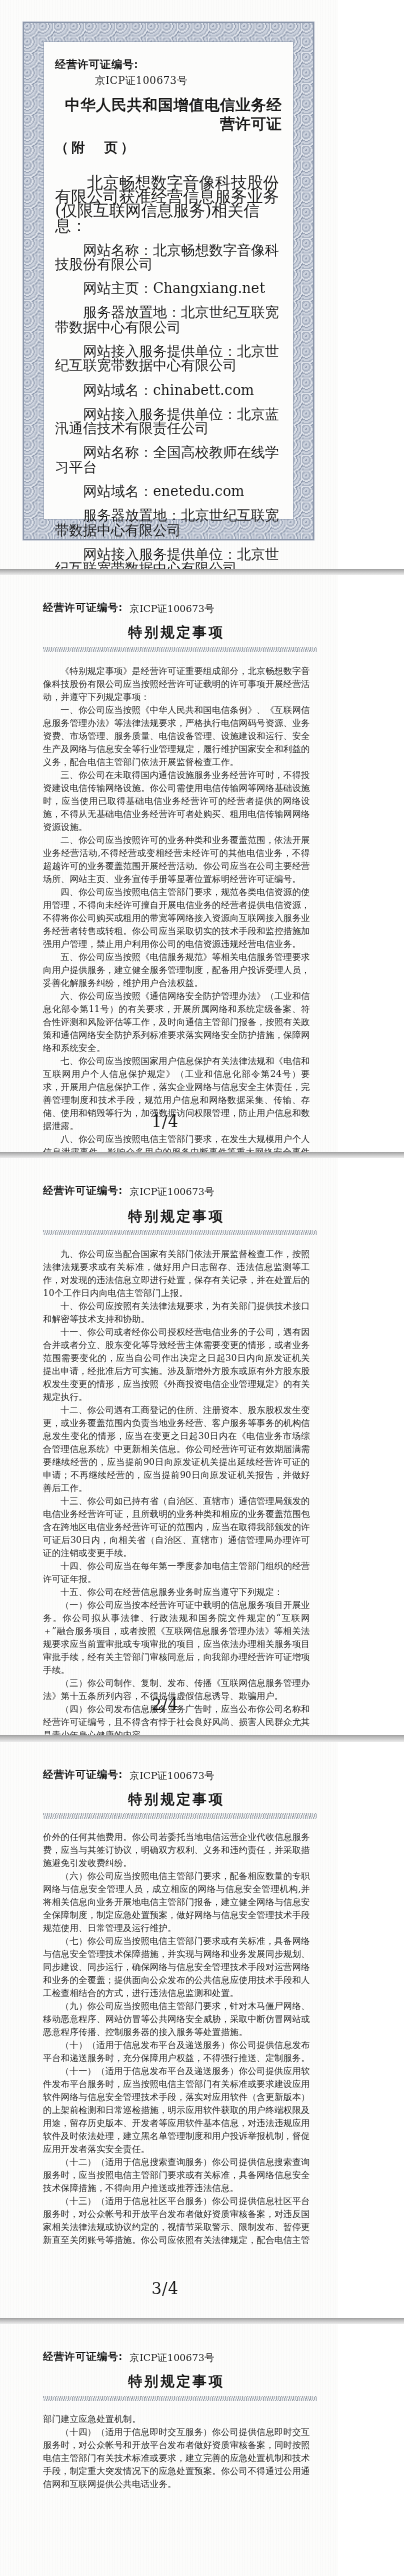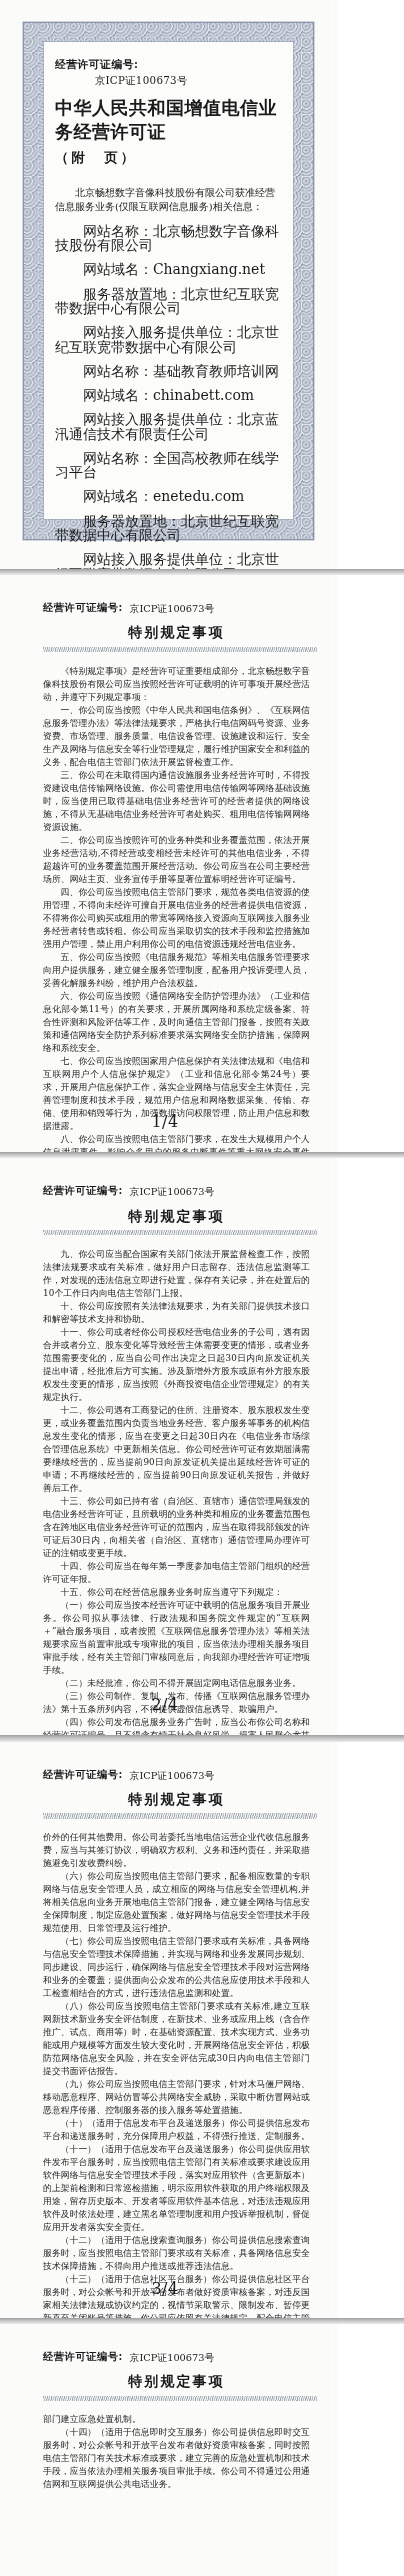--- a/index.html
+++ b/index.html
@@ -39,30 +39,30 @@
   .frame-inner{
     position:absolute; inset:20.6px;
     background:#fcfcfb;
     box-shadow:0 0 0 0.5px #8e99ad;
     padding:15.5px 11.3px 0 11.3px;
     box-sizing:border-box;
   }
   .lic1-label{font-size:10.8px; letter-spacing:0.5px; font-weight:bold;}
   .lic1-value{font-size:10.3px; margin:2.1px 0 0 40px; letter-spacing:0.3px;}
   .cert-title{
-    margin:8.2px 0 0 0; text-align:left;
-    font-size:18px; font-weight:bold; letter-spacing:0.5px;
+    margin:8.2px 0 0 0; text-align:right;
+    font-size:15px; font-weight:bold; letter-spacing:0.5px;
   }
   .cert-sub{
     margin-top:5.2px; text-align:left;
     font-size:13.4px; font-weight:bold; letter-spacing:3.1px;
   }
   .intro{
     margin:18.5px 0 0 0;
-    font-size:10px; line-height:14.4px; text-indent:2em;
+    font-size:16px; line-height:14.4px; text-indent:2em;
   }
   .entries{margin-top:9.3px;}
   .entries p{
     margin:0 0 9.8px 0;
     font-size:14px; line-height:14.4px; text-indent:2em;
   }
 
   
   .prov{
     padding:26px 28px 0 43px;
@@ -101,24 +101,23 @@
   <section class="page pgheight-cover">
     <div class="frame">
       <div class="frame-inner">
         <div class="lic1-label">经营许可证编号:</div>
         <div class="lic1-value">京ICP证100673号</div>
         <h1 class="cert-title">中华人民共和国增值电信业务经营许可证</h1>
         <div class="cert-sub">（附　页）</div>
         <p class="intro">北京畅想数字音像科技股份有限公司获准经营信息服务业务(仅限互联网信息服务)相关信息：</p>
         <div class="entries">
             <p>网站名称：北京畅想数字音像科技股份有限公司</p>
-            <p>网站域名：Changxiang.net</p>
+            <p>网站主页：Changxiang.net</p>
             <p>服务器放置地：北京世纪互联宽带数据中心有限公司</p>
             <p>网站接入服务提供单位：北京世纪互联宽带数据中心有限公司</p>
-            <p>网站名称：基础教育教师培训网</p>
             <p>网站域名：chinabett.com</p>
             <p>网站接入服务提供单位：北京蓝汛通信技术有限责任公司</p>
             <p>网站名称：全国高校教师在线学习平台</p>
             <p>网站域名：enetedu.com</p>
             <p>服务器放置地：北京世纪互联宽带数据中心有限公司</p>
             <p>网站接入服务提供单位：北京世纪互联宽带数据中心有限公司</p>
           </div>
       </div>
     </div>
   </section>
@@ -157,61 +156,59 @@
     <div class="zigzag"></div>
     <div class="pbody">
         <p>九、你公司应当配合国家有关部门依法开展监督检查工作，按照法律法规要求或有关标准，做好用户日志留存、违法信息监测等工作，对发现的违法信息立即进行处置，保存有关记录，并在处置后的10个工作日内向电信主管部门上报。</p>
         <p>十、你公司应按照有关法律法规要求，为有关部门提供技术接口和解密等技术支持和协助。</p>
         <p>十一、你公司或者经你公司授权经营电信业务的子公司，遇有因合并或者分立、股东变化等导致经营主体需要变更的情形，或者业务范围需要变化的，应当自公司作出决定之日起30日内向原发证机关提出申请，经批准后方可实施。涉及新增外方股东或原有外方股东股权发生变更的情形，应当按照《外商投资电信企业管理规定》的有关规定执行。</p>
         <p>十二、你公司遇有工商登记的住所、注册资本、股东股权发生变更，或业务覆盖范围内负责当地业务经营、客户服务等事务的机构信息发生变化的情形，应当在变更之日起30日内在《电信业务市场综合管理信息系统》中更新相关信息。你公司经营许可证有效期届满需要继续经营的，应当提前90日向原发证机关提出延续经营许可证的申请；不再继续经营的，应当提前90日向原发证机关报告，并做好善后工作。</p>
         <p>十三、你公司如已持有省（自治区、直辖市）通信管理局颁发的电信业务经营许可证，且所载明的业务种类和相应的业务覆盖范围包含在跨地区电信业务经营许可证的范围内，应当在取得我部颁发的许可证后30日内，向相关省（自治区、直辖市）通信管理局办理许可证的注销或变更手续。</p>
         <p>十四、你公司应当在每年第一季度参加电信主管部门组织的经营许可证年报。</p>
         <p>十五、你公司在经营信息服务业务时应当遵守下列规定：</p>
         <p>（一）你公司应当按本经营许可证中载明的信息服务项目开展业务。你公司拟从事法律、行政法规和国务院文件规定的“互联网＋”融合服务项目，或者按照《互联网信息服务管理办法》等相关法规要求应当前置审批或专项审批的项目，应当依法办理相关服务项目审批手续，经有关主管部门审核同意后，向我部办理经营许可证增项手续。</p>
-        <p>（二）未经批准，你公司不得开展固定网电话信息服务业务。</p>
         <p>（三）你公司制作、复制、发布、传播《互联网信息服务管理办法》第十五条所列内容，不得提供虚假信息诱导、欺骗用户。</p>
         <p>（四）你公司发布信息服务业务广告时，应当公布你公司名称和经营许可证编号，且不得含有悖于社会良好风尚、损害人民群众尤其是青少年身心健康的内容。</p>
         <p>（五）你公司向用户收费应当做到准确、合理，不得向用户收取信息服务项目中明码标</p>
       </div>
     <div class="pageno">2/4</div>
   </section>
 
   <div class="divider"></div>
 
   <section class="page prov pgheight-c">
     <header class="ph">
       <span class="ph-label">经营许可证编号:</span>
       <span class="ph-value">京ICP证100673号</span>
     </header>
     <h2 class="pt">特别规定事项</h2>
     <div class="zigzag"></div>
     <div class="pbody">
         <p class="cont">价外的任何其他费用。你公司若委托当地电信运营企业代收信息服务费，应当与其签订协议，明确双方权利、义务和违约责任，并采取措施避免引发收费纠纷。</p>
         <p>（六）你公司应当按照电信主管部门要求，配备相应数量的专职网络与信息安全管理人员，成立相应的网络与信息安全管理机构,并将相关信息向业务开展地电信主管部门报备，建立健全网络与信息安全保障制度，制定应急处置预案，做好网络与信息安全管理技术手段规范使用、日常管理及运行维护。</p>
         <p>（七）你公司应当按照电信主管部门要求或有关标准，具备网络与信息安全管理技术保障措施，并实现与网络和业务发展同步规划、同步建设、同步运行，确保网络与信息安全管理技术手段对运营网络和业务的全覆盖；提供面向公众发布的公共信息应使用技术手段和人工检查相结合的方式，进行违法信息监测和处置。</p>
-        <p>（八）你公司应当按照电信主管部门要求或有关标准,建立互联网新技术新业务安全评估制度，在新技术、业务或应用上线（含合作推广、试点、商用等）时，在基础资源配置、技术实现方式、业务功能或用户规模等方面发生较大变化时，开展网络信息安全评估，积极防范网络信息安全风险，并在安全评估完成30日内向电信主管部门提交书面评估报告。</p>
         <p>（九）你公司应当按照电信主管部门要求，针对木马僵尸网络、移动恶意程序、网站仿冒等公共网络安全威胁，采取中断仿冒网站或恶意程序传播、控制服务器的接入服务等处置措施。</p>
         <p>（十）（适用于信息发布平台及递送服务）你公司提供信息发布平台和递送服务时，充分保障用户权益，不得强行推送、定制服务。</p>
         <p>（十一）（适用于信息发布平台及递送服务）你公司提供应用软件发布平台服务时，应当按照电信主管部门有关标准或要求建设应用软件网络与信息安全管理技术手段，落实对应用软件（含更新版本）的上架前检测和日常巡检措施，明示应用软件获取的用户终端权限及用途，留存历史版本、开发者等应用软件基本信息，对违法违规应用软件及时依法处理，建立黑名单管理制度和用户投诉举报机制，督促应用开发者落实安全责任。</p>
         <p>（十二）（适用于信息搜索查询服务）你公司提供信息搜索查询服务时，应当按照电信主管部门要求或有关标准，具备网络信息安全技术保障措施，不得向用户推送或推荐违法信息。</p>
         <p>（十三）（适用于信息社区平台服务）你公司提供信息社区平台服务时，对公众帐号和开放平台发布者做好资质审核备案，对违反国家相关法律法规或协议约定的，视情节采取警示、限制发布、暂停更新直至关闭账号等措施。你公司应依照有关法律规定，配合电信主管</p>
       </div>
     <div class="pageno">3/4</div>
   </section>
 
   <div class="divider"></div>
 
   <section class="page prov pgheight-d">
     <header class="ph">
       <span class="ph-label">经营许可证编号:</span>
       <span class="ph-value">京ICP证100673号</span>
     </header>
     <h2 class="pt">特别规定事项</h2>
     <div class="zigzag"></div>
     <div class="pbody">
         <p class="cont">部门建立应急处置机制。</p>
-        <p>（十四）（适用于信息即时交互服务）你公司提供信息即时交互服务时，对公众帐号和开放平台发布者做好资质审核备案，同时按照电信主管部门有关技术标准或要求，建立完善的应急处置机制和技术手段，应当依法办理相关服务项目审批手续。你公司不得通过公用通信网和互联网提供公共电话业务。</p>
+        <p>（十四）（适用于信息即时交互服务）你公司提供信息即时交互服务时，对公众帐号和开放平台发布者做好资质审核备案，同时按照电信主管部门有关技术标准或要求，建立完善的应急处置机制和技术手段，制定重大突发情况下的应急处置预案。你公司不得通过公用通信网和互联网提供公共电话业务。</p>
       </div>
 
   </section>
 
 </div>
 
 
 </body></html>

